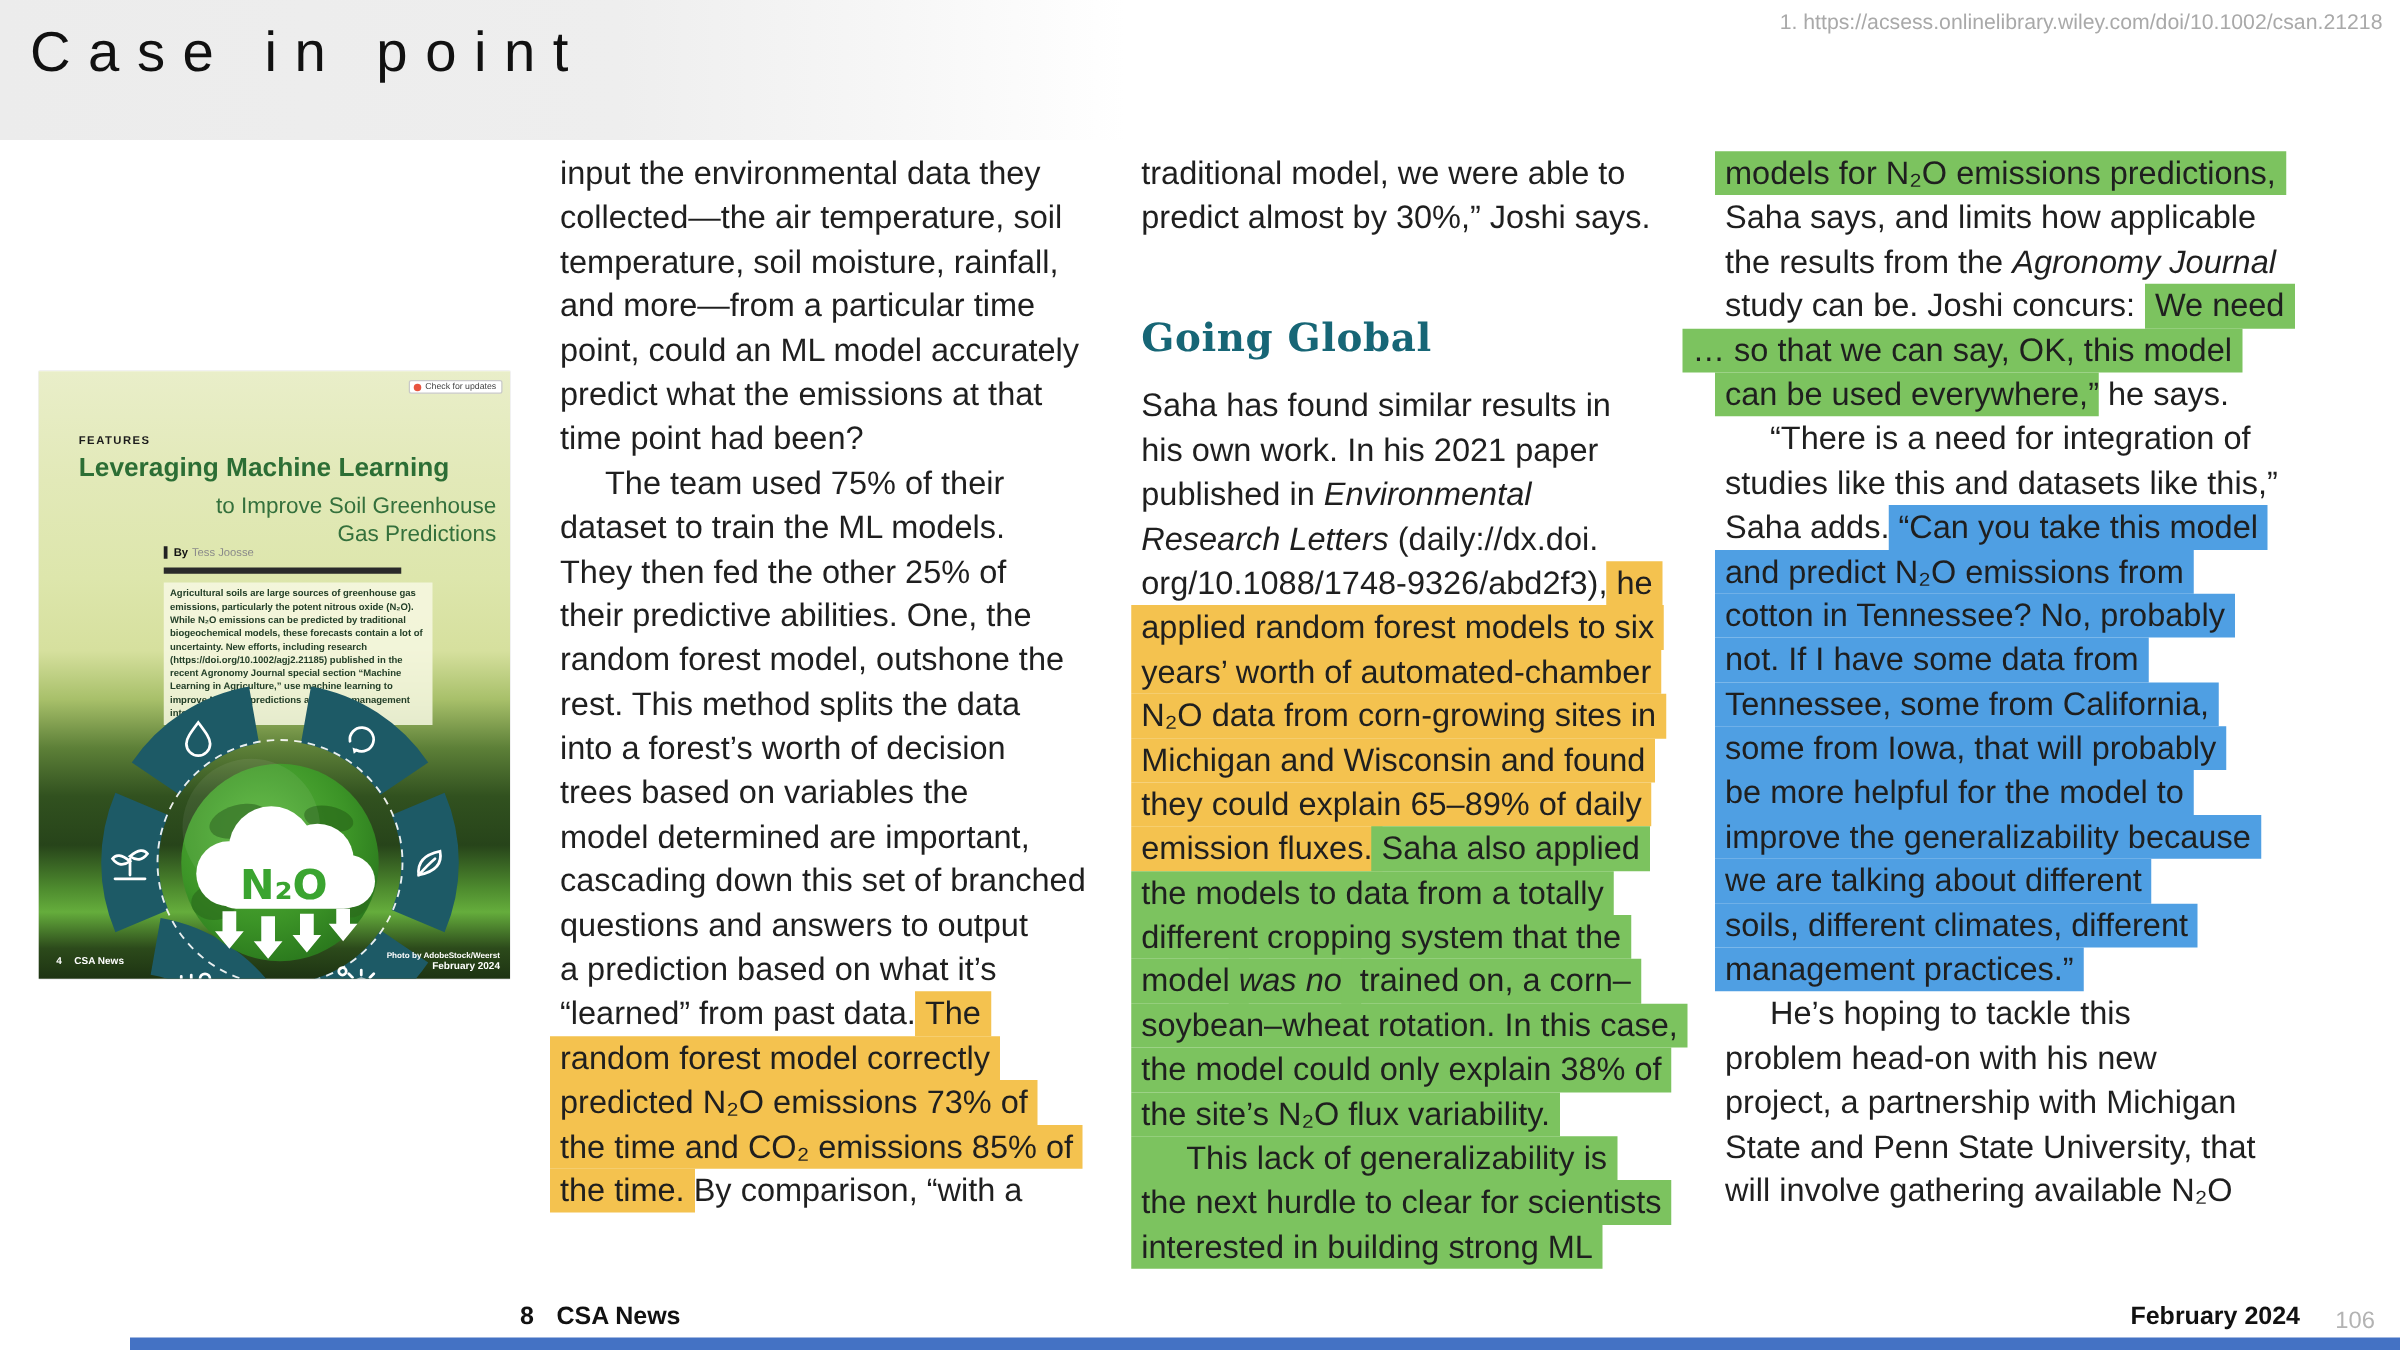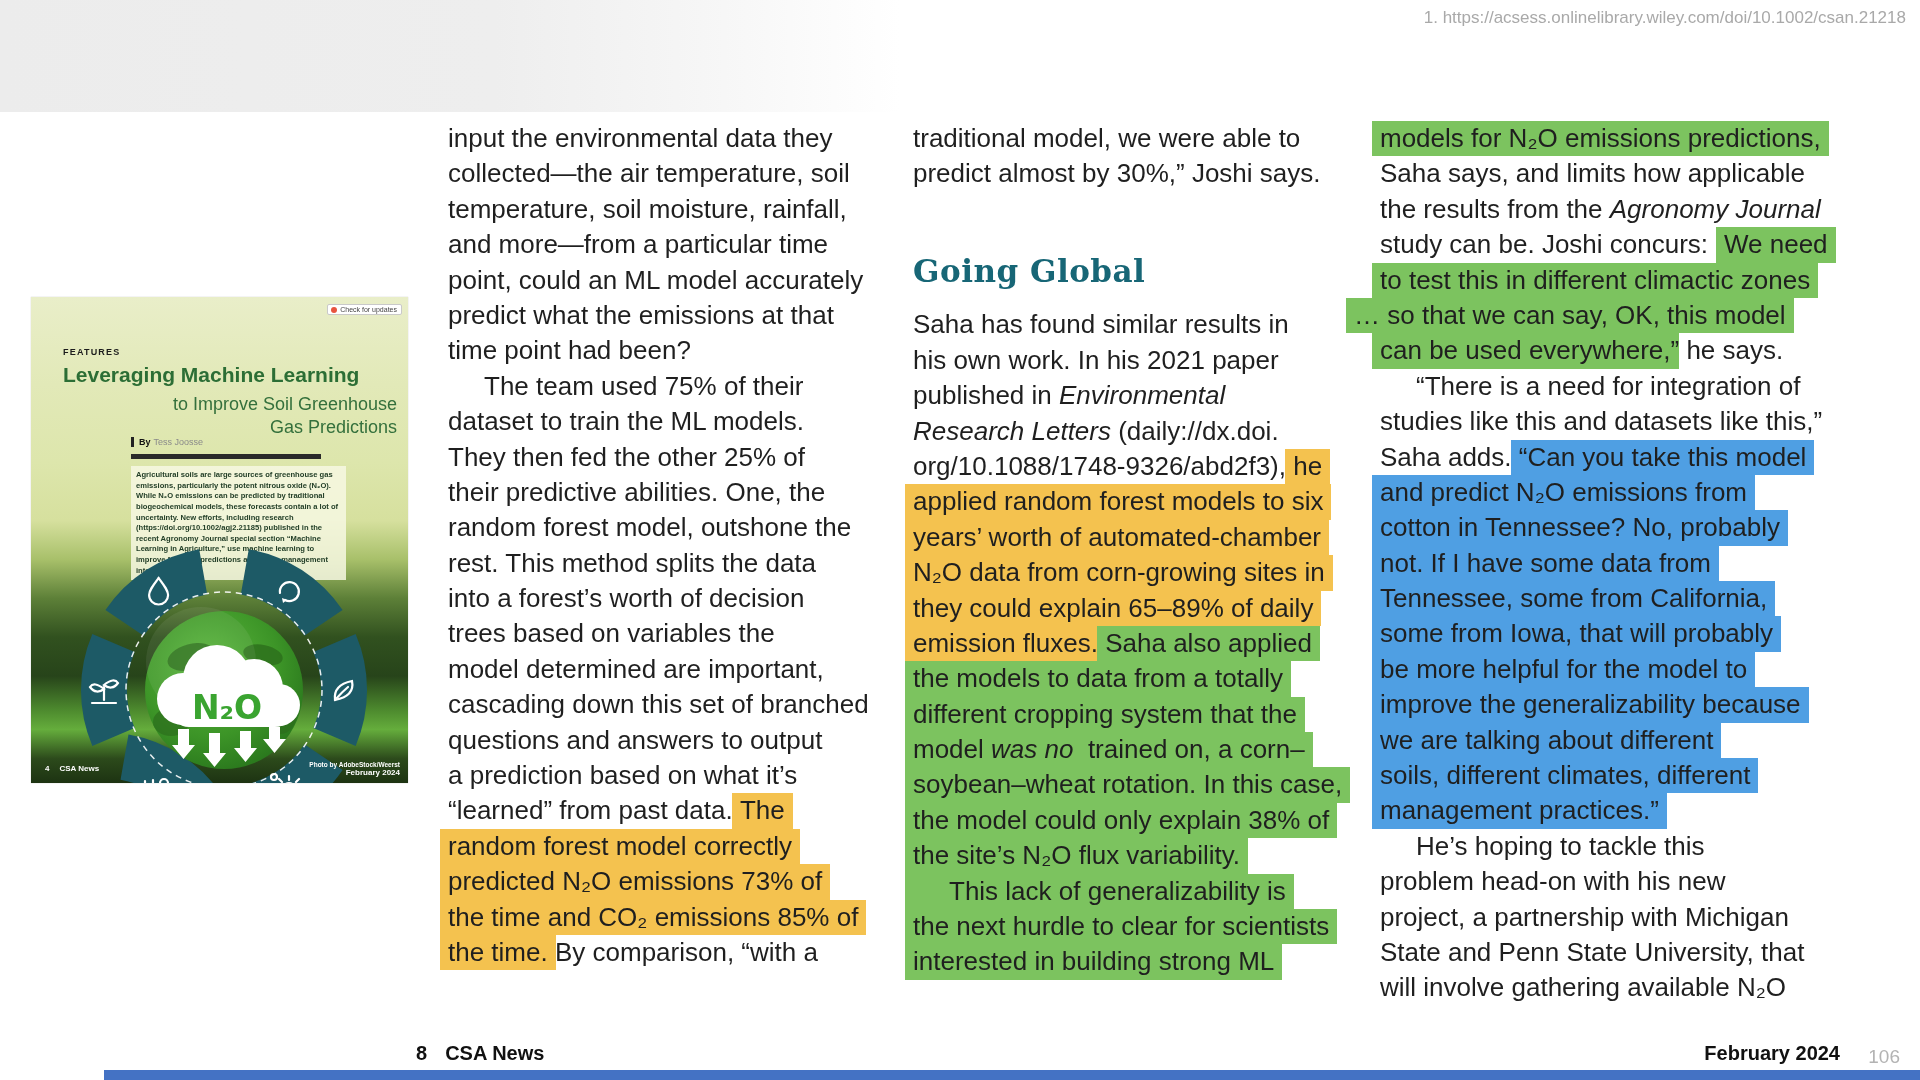--- a/index.html
+++ b/index.html
@@ -54,20 +54,21 @@
   .credit{font-size:6.5px;font-weight:bold;}
   .cdate{font-size:8px;font-weight:bold;}
   .cover svg{position:absolute;left:0;top:240px;}
 </style>
 </head>
 <body>
 
 <div class="slide">
 
   <div class="title-band"></div>
+  <h1 class="page-title">Case in point</h1>
   <div class="citation">1. https://acsess.onlinelibrary.wiley.com/doi/10.1002/csan.21218</div>
 
   <div class="cover">
     <div class="badge">
       <span class="dot"></span>
       <span>Check for updates</span>
     </div>
     <div class="kicker">FEATURES</div>
     <div class="ctitle1">Leveraging Machine Learning</div>
     <div class="ctitle23">
@@ -195,38 +196,38 @@
       <div class="line"><span>predict almost by 30%,” Joshi says.</span></div>
       <div class="heading">Going Global</div>
       <div class="line"><span>Saha has found similar results in</span></div>
       <div class="line"><span>his own work. In his 2021 paper</span></div>
       <div class="line"><span>published in </span><span class="it">Environmental</span></div>
       <div class="line"><span class="it">Research Letters</span><span> (daily://dx.doi.</span></div>
       <div class="line"><span>org/10.1088/1748-9326/abd2f3), </span><span class="hl-y">he</span></div>
       <div class="line"><span class="hl-y">applied random forest models to six</span></div>
       <div class="line"><span class="hl-y">years’ worth of automated-chamber</span></div>
       <div class="line"><span class="hl-y">N₂O data from corn-growing sites in</span></div>
+      <div class="line"><span class="hl-y">Michigan and Wisconsin and found</span></div>
       <div class="line"><span class="hl-y">they could explain 65–89% of daily</span></div>
       <div class="line"><span class="hl-y">emission fluxes.</span><span> </span><span class="hl-g">Saha also applied</span></div>
       <div class="line"><span class="hl-g">the models to data from a totally</span></div>
       <div class="line"><span class="hl-g">different cropping system that the</span></div>
       <div class="line"><span class="hl-g">model </span><span class="hl-g it">was not</span><span class="hl-g"> trained on, a corn–</span></div>
       <div class="line"><span class="hl-g">soybean–wheat rotation. In this case,</span></div>
       <div class="line"><span class="hl-g">the model could only explain 38% of</span></div>
       <div class="line"><span class="hl-g">the site’s N₂O flux variability.</span></div>
       <div class="line ind2"><span class="hl-g">This lack of generalizability is</span></div>
       <div class="line"><span class="hl-g">the next hurdle to clear for scientists</span></div>
       <div class="line"><span class="hl-g">interested in building strong ML</span></div>
     </div>
   <div class="col" style="left:1380px">
       <div class="line"><span class="hl-g">models for N₂O emissions predictions,</span></div>
       <div class="line"><span>Saha says, and limits how applicable</span></div>
       <div class="line"><span>the results from the </span><span class="it">Agronomy Journal</span></div>
       <div class="line"><span>study can be. Joshi concurs: “</span><span class="hl-g">We need</span></div>
-      <div class="line"><span class="hl-g">to test this in different climactic zones</span></div>
       <div class="line hang"><span class="hl-g">… so that we can say, OK, this model</span></div>
       <div class="line"><span class="hl-g">can be used everywhere,</span><span>” he says.</span></div>
       <div class="line ind"><span>“There is a need for integration of</span></div>
       <div class="line"><span>studies like this and datasets like this,”</span></div>
       <div class="line"><span>Saha adds. </span><span class="hl-b">“Can you take this model</span></div>
       <div class="line"><span class="hl-b">and predict N₂O emissions from</span></div>
       <div class="line"><span class="hl-b">cotton in Tennessee? No, probably</span></div>
       <div class="line"><span class="hl-b">not. If I have some data from</span></div>
       <div class="line"><span class="hl-b">Tennessee, some from California,</span></div>
       <div class="line"><span class="hl-b">some from Iowa, that will probably</span></div>

